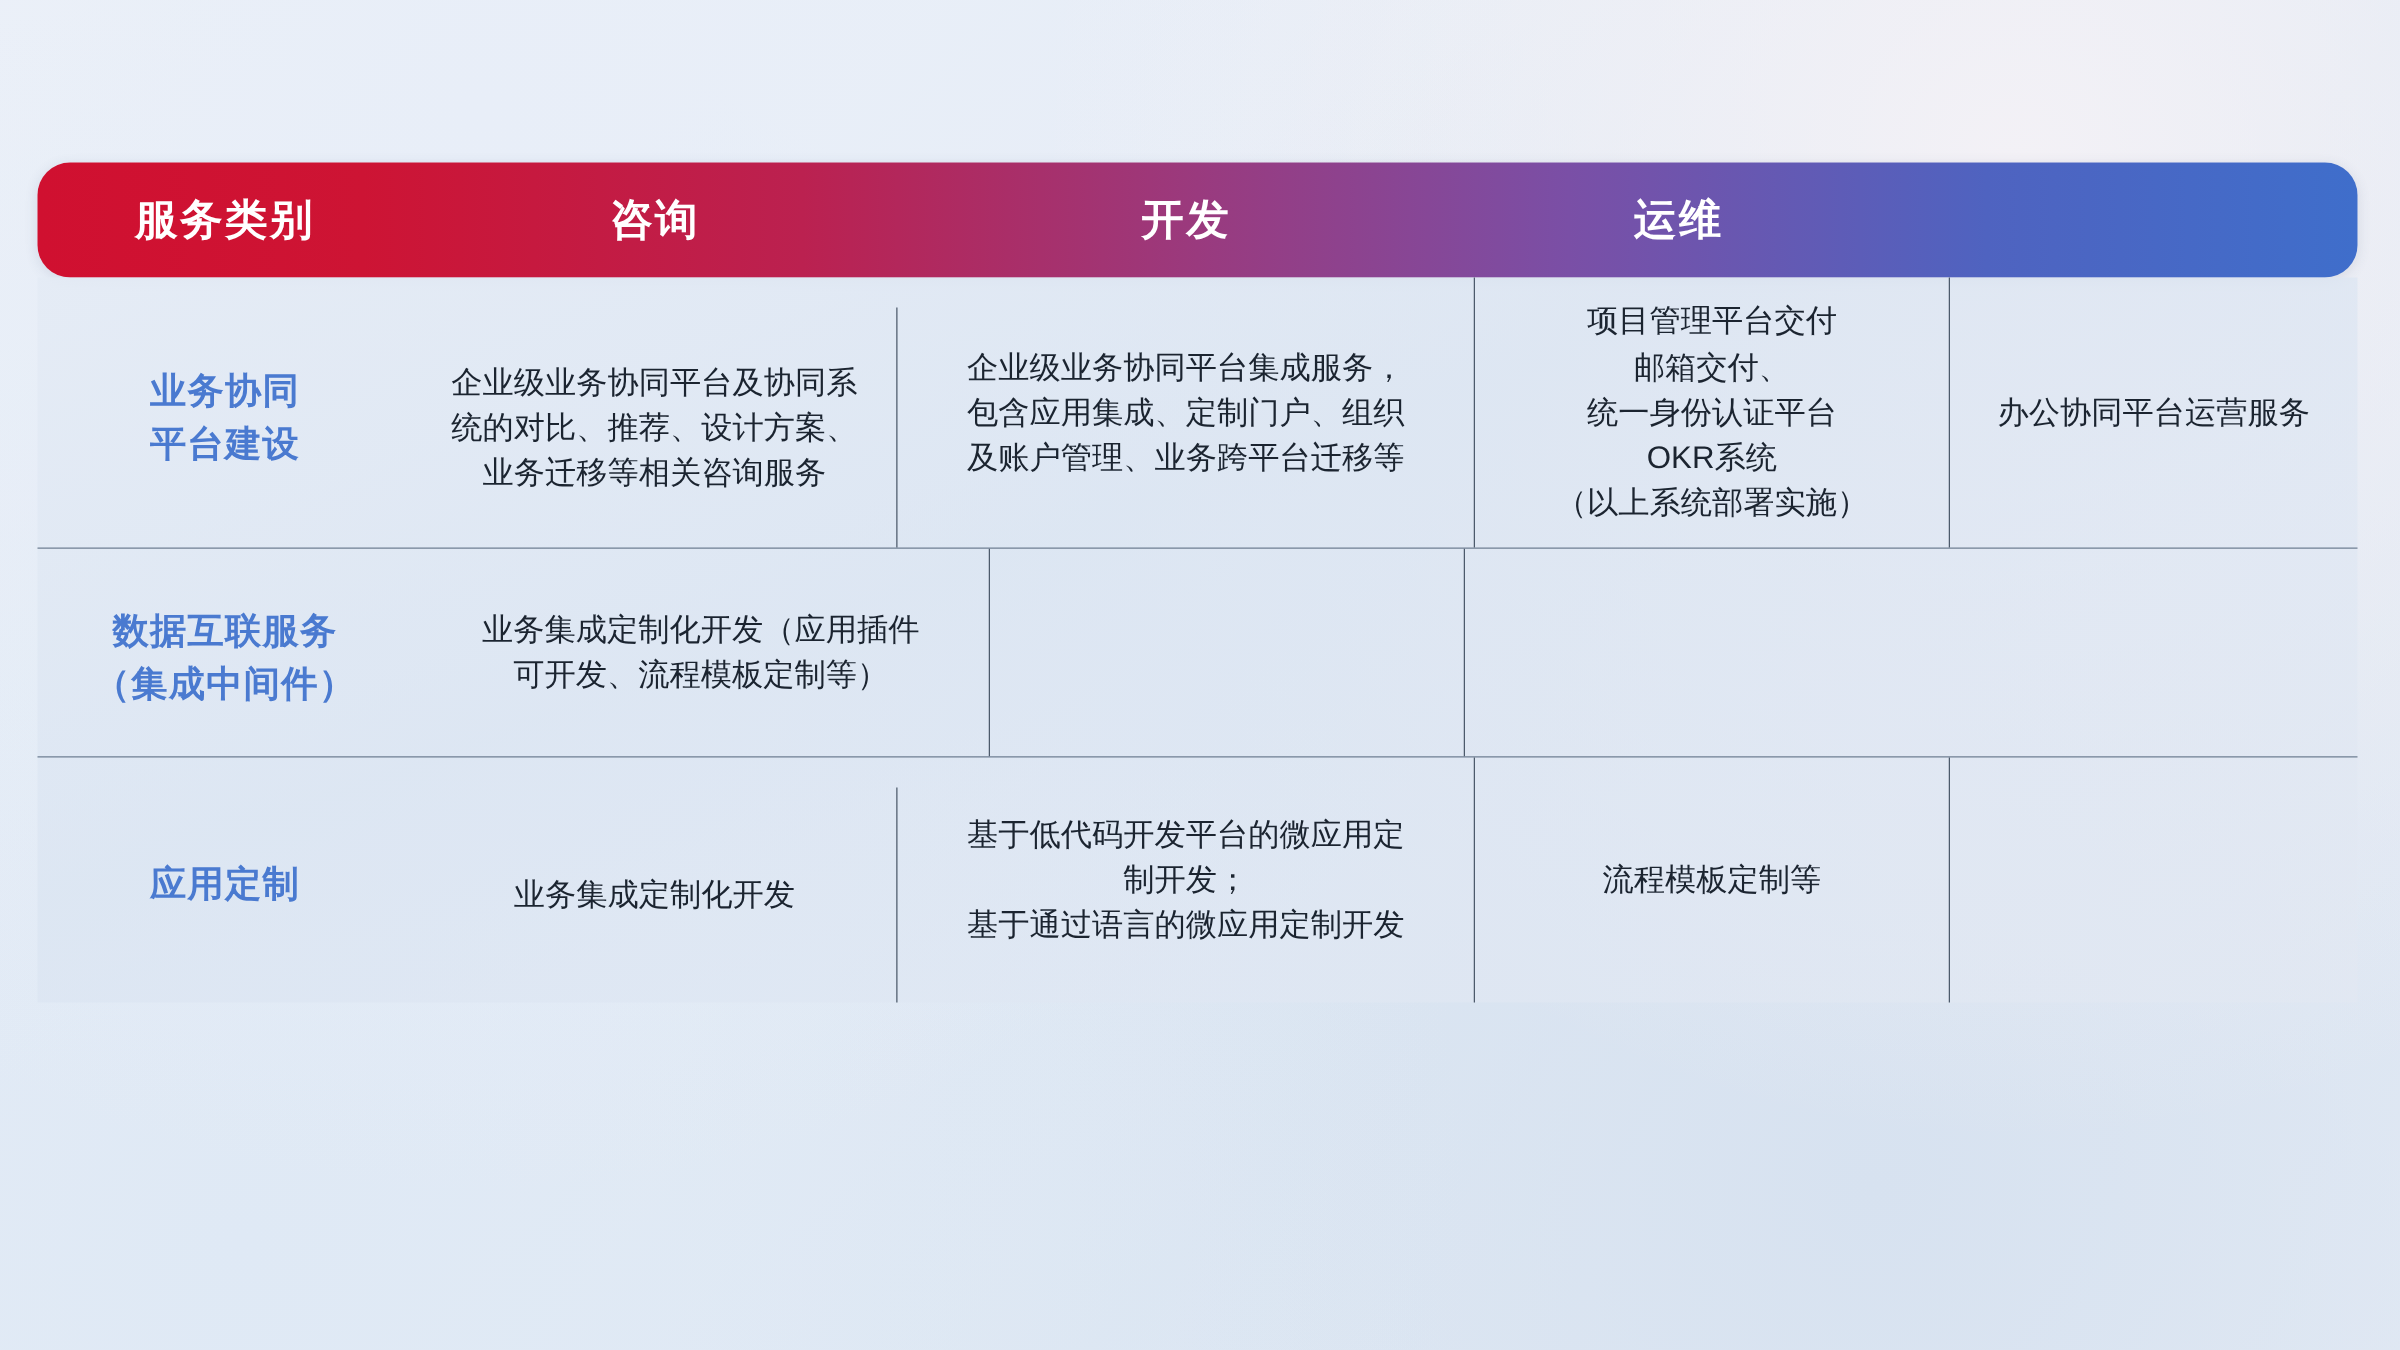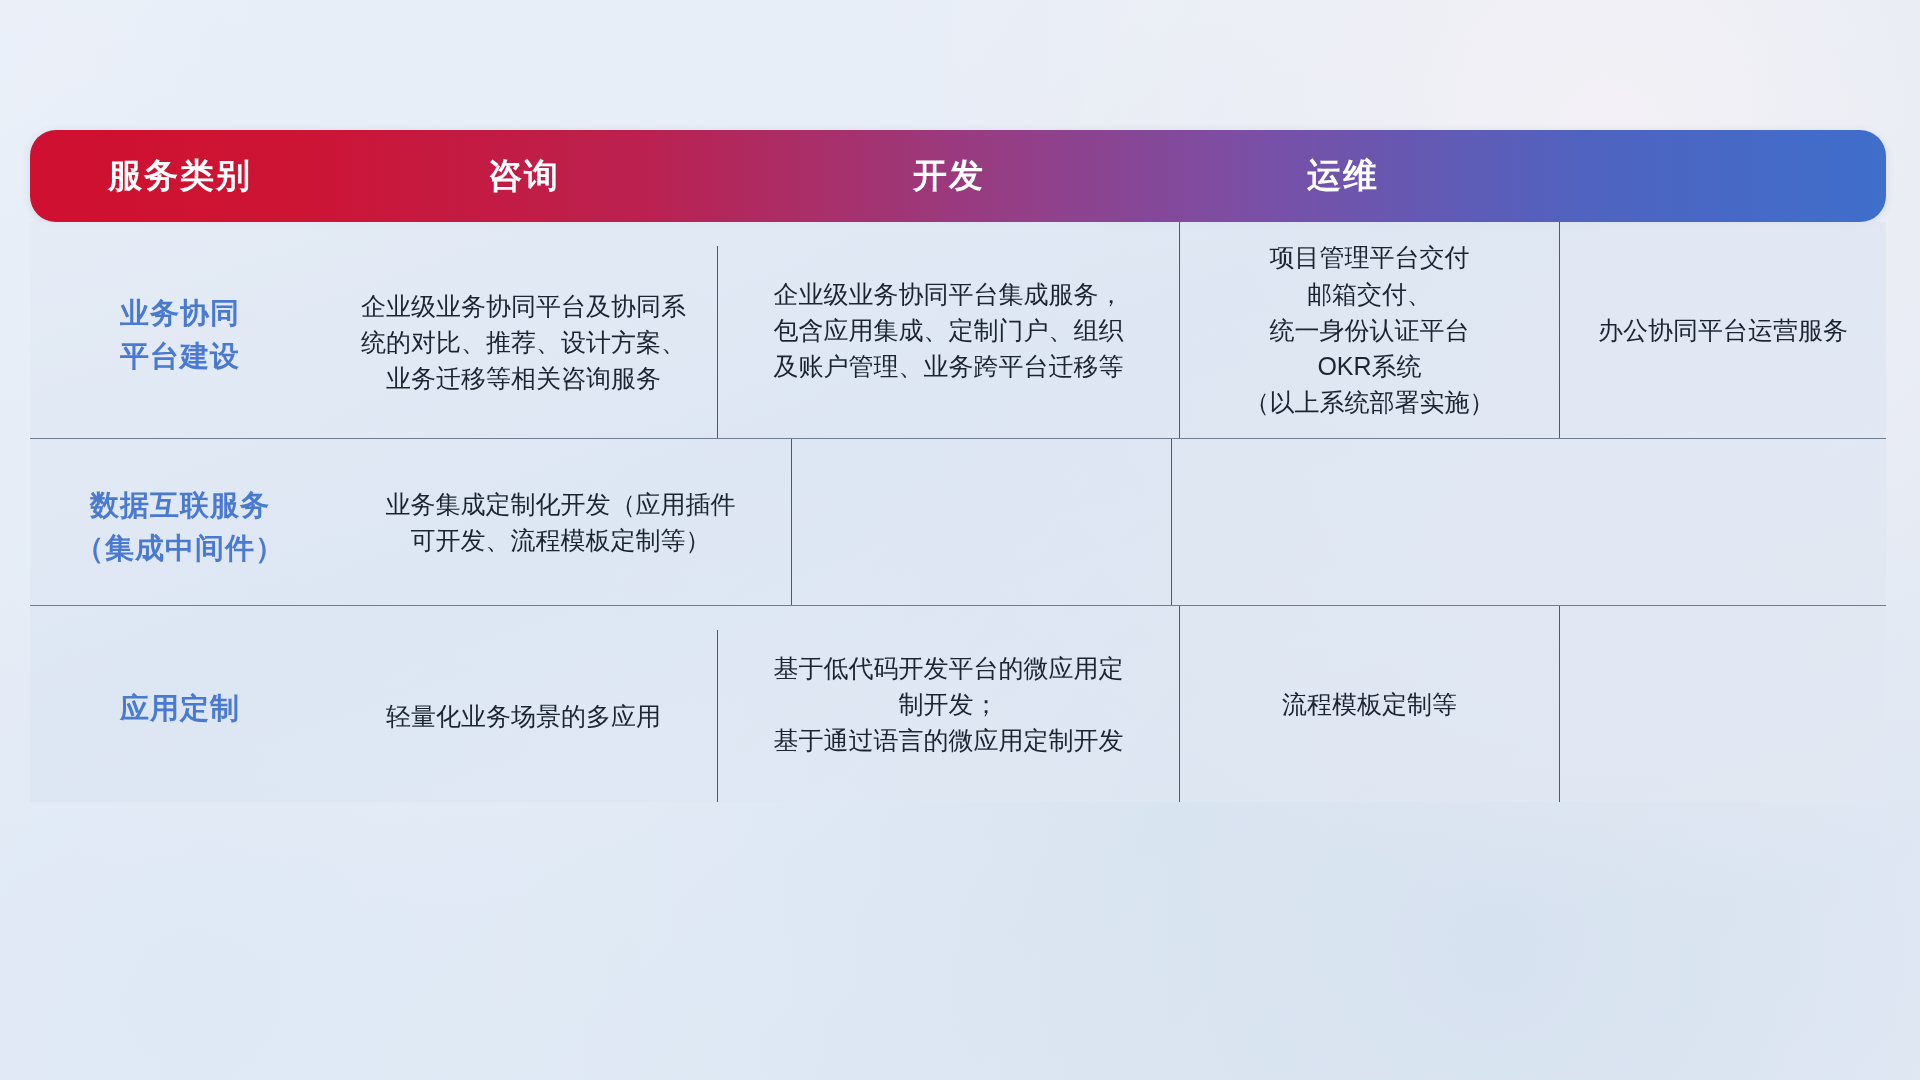--- a/index.html
+++ b/index.html
@@ -150,21 +150,21 @@
         <div class="cell cat c0">数据互联服务
 （集成中间件）</div>
         <div class="cell c2">业务集成定制化开发（应用插件
 可开发、流程模板定制等）</div>
         <div class="cell c3"></div>
         <div class="cell c4"></div>
       </div>
 
       <div class="body-row row-h3">
         <div class="cell cat c0">应用定制</div>
-        <div class="cell col1 c1">轻量化业务场景的多应用</div>
+        <div class="cell col1 c1">业务集成定制化开发</div>
         <div class="cell c2">基于低代码开发平台的微应用定
 制开发；
 基于通过语言的微应用定制开发</div>
         <div class="cell c3">流程模板定制等</div>
         <div class="cell c4"></div>
       </div>
 
     </div>
   </div>
 

